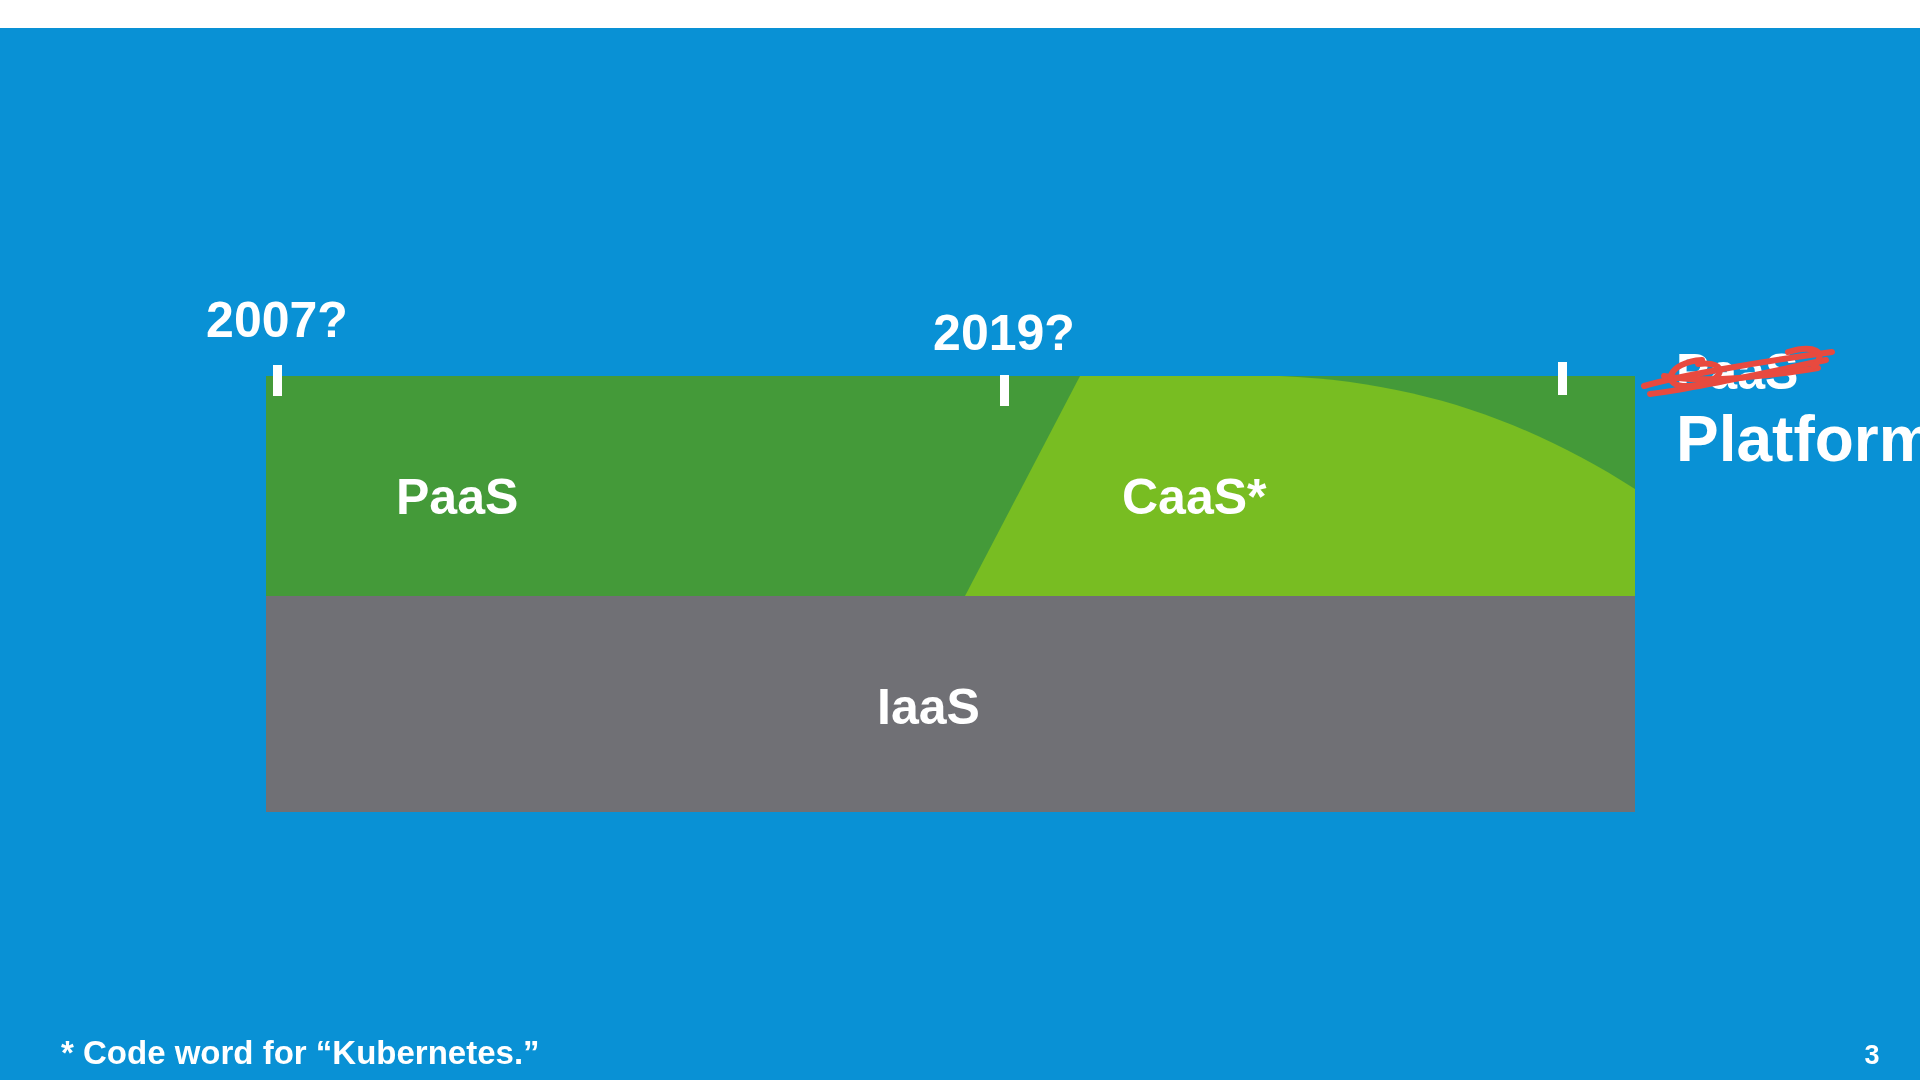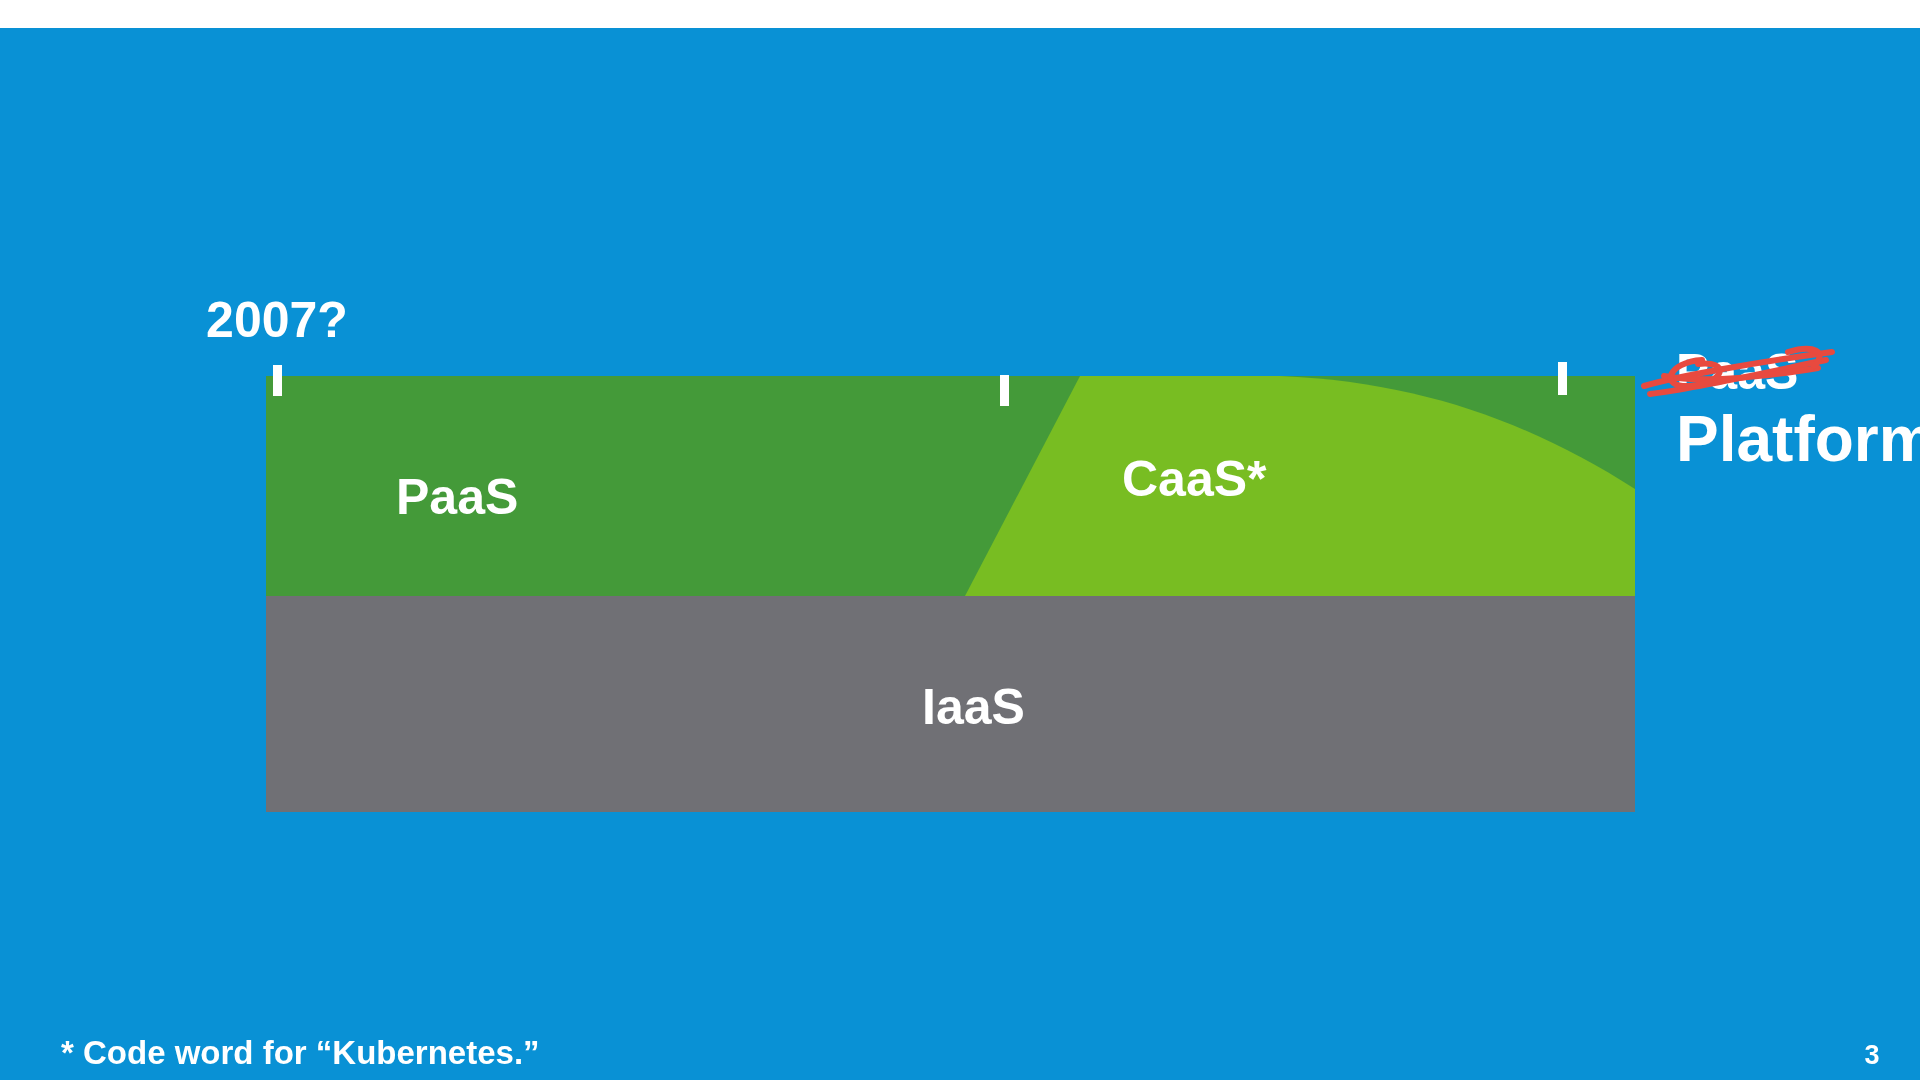--- a/index.html
+++ b/index.html
@@ -34,22 +34,22 @@
     font-size: 50px;
     width: 220px;
     text-align: center;
   }
   .marker-2007 { left: 167px; top: 266px; }
   .marker-2019 { left: 894px; top: 279px; }
   .marker-today { left: 1454px; top: 263px; }
 
   .layer-label { font-size: 50px; }
   .paas-label  { left: 396px;  top: 443px; }
-  .caas-label  { left: 1122px; top: 425px; }
-  .iaas-label  { left: 922px;  top: 653px; }
+  .caas-label  { left: 1122px; top: 443px; }
+  .iaas-label  { left: 877px;  top: 653px; }
 
   .struck-wrap {
     position: absolute;
     left: 1676px; top: 318px;
     font-size: 50px;
   }
   .scribble-svg {
     position: absolute;
     left: -38px; top: -10px;
     width: 200px; height: 72px;
@@ -83,20 +83,21 @@
     <path d="M 965 568 L 1080 348 L 1280 348 C 1426 354 1536 398 1635 461 L 1635 568 Z" fill="#78bd22"></path>
 
     <rect x="266" y="568" width="1369" height="216" fill="#707075"></rect>
 
     <rect x="273" y="337" width="9" height="31" fill="#ffffff"></rect>
     <rect x="1000" y="347" width="9" height="31" fill="#ffffff"></rect>
     <rect x="1558" y="334" width="9" height="33" fill="#ffffff"></rect>
   </svg>
 
   <div class="lbl marker-label marker-2007">2007?</div>
+  <div class="lbl marker-label marker-2019">2019?</div>
 
   <div class="lbl layer-label paas-label">PaaS</div>
   <div class="lbl layer-label caas-label">CaaS*</div>
   <div class="lbl layer-label iaas-label">IaaS</div>
 
   <div class="lbl struck-wrap">
     <span>PaaS</span>
     <svg class="scribble-svg" viewBox="0 0 200 72" aria-hidden="true">
       <g fill="none" stroke-width="6" stroke-linecap="round">
         <path d="M6 50 C 40 40, 120 26, 194 16" stroke="#e84a3f"></path>

